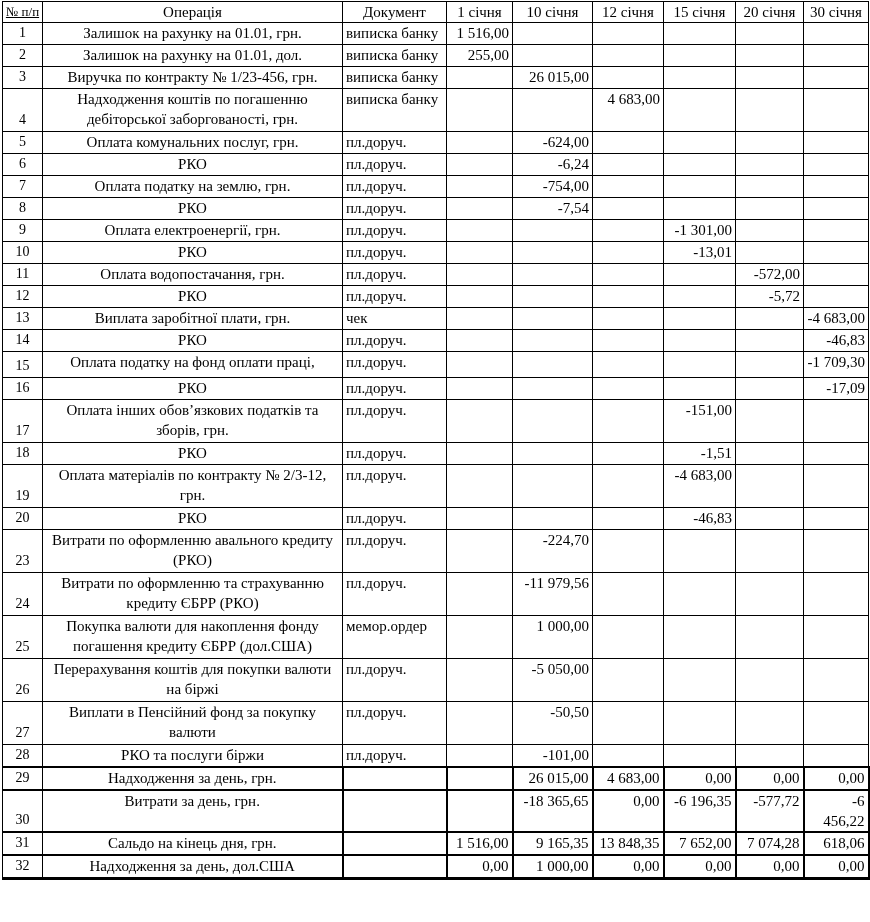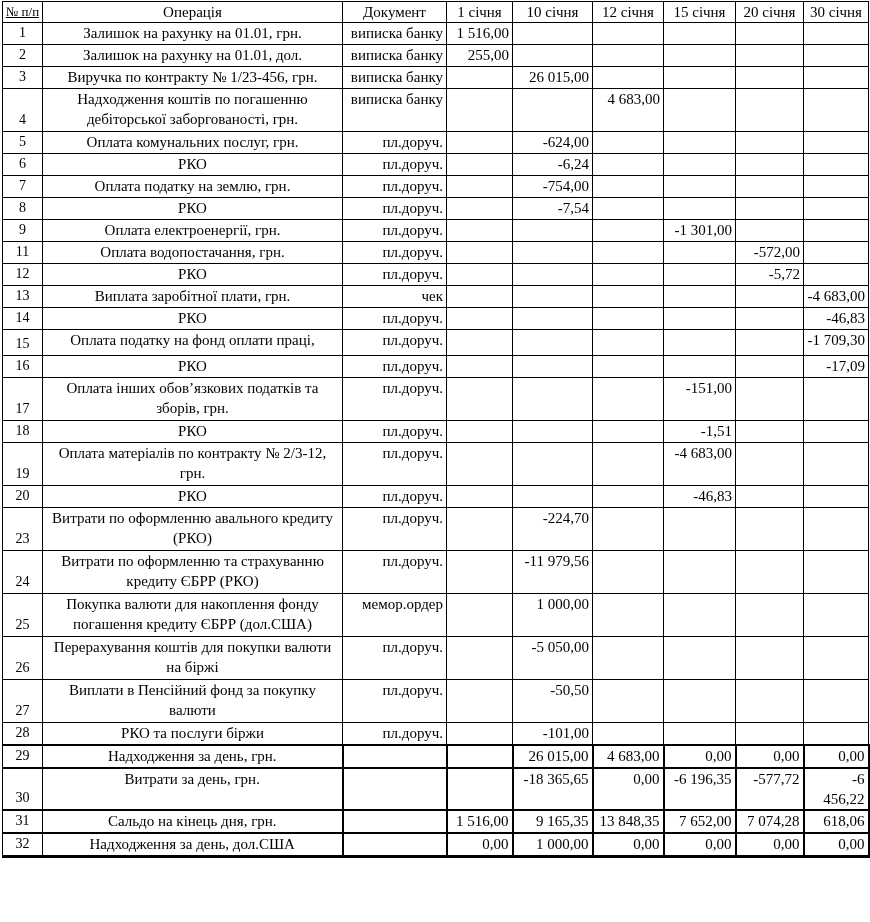--- a/index.html
+++ b/index.html
@@ -25,21 +25,21 @@
     box-sizing: border-box;
   }
   thead tr { height: 21px; }
   th { text-align: center; vertical-align: middle; padding: 0 1px; }
   th.num { font-size: 13px; text-decoration: underline; }
   tbody tr { height: 21px; }
   tbody tr.mid { height: 26px; padding-left: 22px; }
   tbody tr.tall { height: 43px; }
   td.num { text-align: center; vertical-align: bottom; font-size: 14px; padding-bottom: 1px; }
   td.op  { text-align: center; vertical-align: top; }
-  td.doc { text-align: right; vertical-align: top; }
+  td.doc { text-align: left; vertical-align: top; }
   td.val { text-align: right; vertical-align: top; }
   tr.bold td { border-top-width: 2px; border-bottom-width: 2px; }
   tr.bold td.doc, tr.bold td.val { border-left-width: 2px; border-right-width: 2px; }
   tbody tr.bold:last-child td { border-bottom-width: 3px; }
 </style>
 </head>
 <body>
 
 <table>
   <colgroup>
@@ -160,20 +160,31 @@
         <td class="op">Оплата електроенергії, грн.</td>
         <td class="doc">пл.доруч.</td>
         <td class="val"></td>
         <td class="val"></td>
         <td class="val"></td>
         <td class="val">-1 301,00</td>
         <td class="val"></td>
         <td class="val"></td>
       </tr>
       <tr>
+        <td class="num">10</td>
+        <td class="op">РКО</td>
+        <td class="doc">пл.доруч.</td>
+        <td class="val"></td>
+        <td class="val"></td>
+        <td class="val"></td>
+        <td class="val">-13,01</td>
+        <td class="val"></td>
+        <td class="val"></td>
+      </tr>
+      <tr>
         <td class="num">11</td>
         <td class="op">Оплата водопостачання, грн.</td>
         <td class="doc">пл.доруч.</td>
         <td class="val"></td>
         <td class="val"></td>
         <td class="val"></td>
         <td class="val"></td>
         <td class="val">-572,00</td>
         <td class="val"></td>
       </tr>

